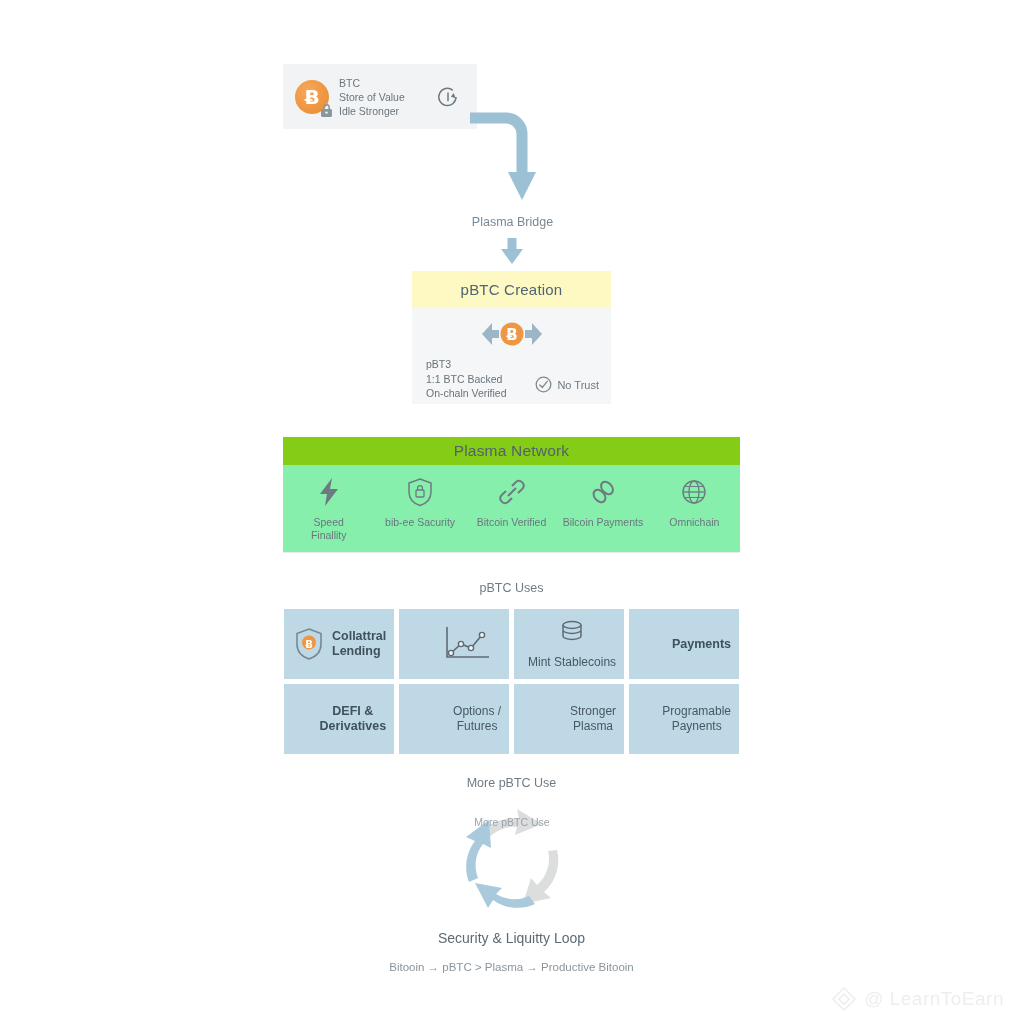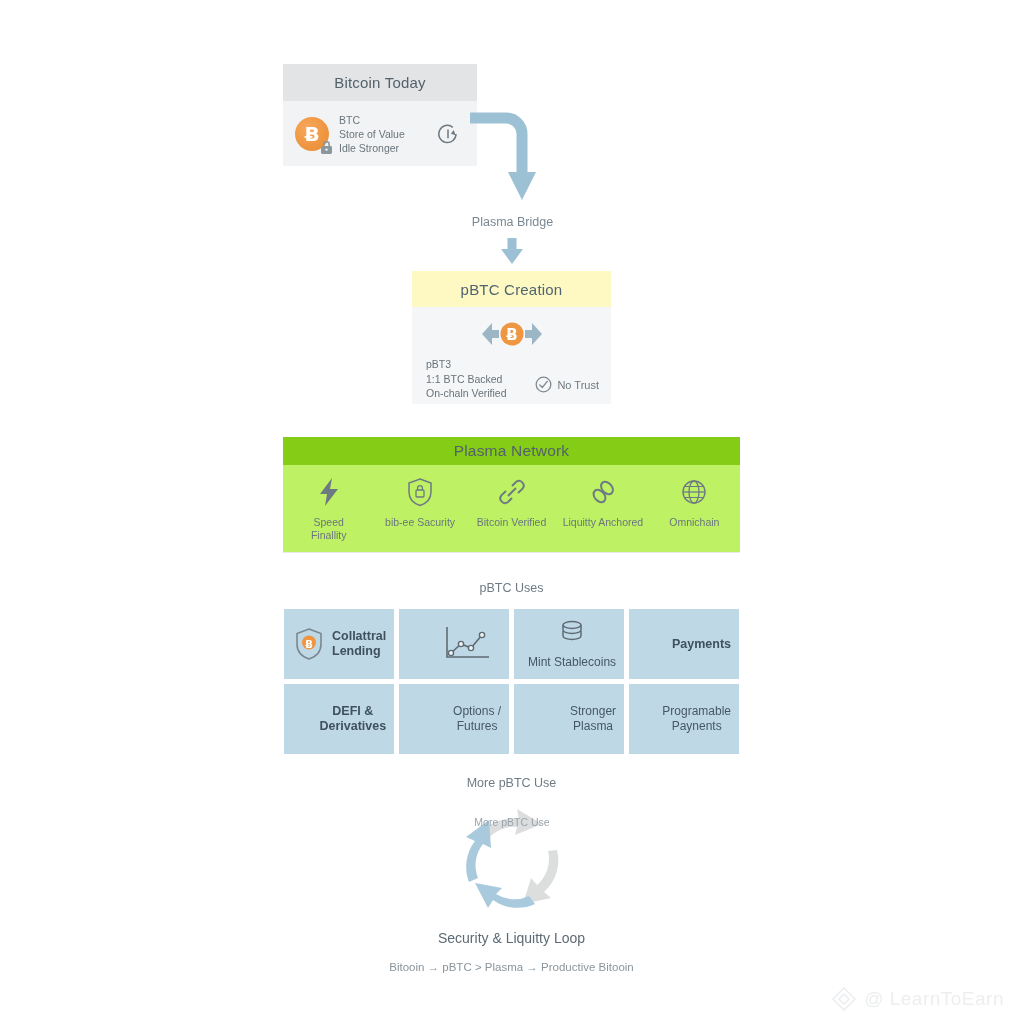--- a/index.html
+++ b/index.html
@@ -58,21 +58,21 @@
   }
   .no-trust{
     position:absolute;right:12px;bottom:11px;display:flex;align-items:center;gap:5px;
     font-size:11px;color:#6e7a82;
   }
 
   
   #plasma-network{left:283px;top:437px;width:457px;}
   #plasma-network .card-head{height:28px;background:#84cc16;font-size:15.5px;}
   #plasma-network .card-body{
-    height:87px;background:#bef264;display:flex;align-items:flex-start;
+    height:87px;background:#86efac;display:flex;align-items:flex-start;
     border-bottom:1px solid #e9eaeb;
   }
   .feat{
     flex:1 1 0;display:flex;flex-direction:column;align-items:center;
     padding-top:12px;gap:9px;
   }
   .feat-label{
     font-size:10.5px;line-height:13px;text-align:center;color:#6b767e;white-space:pre-line;
   }
 
@@ -120,21 +120,20 @@
     position:absolute;right:20px;bottom:12px;display:flex;align-items:center;gap:7px;
     color:#eceef0;font-size:19px;letter-spacing:.5px;
   }
 </style>
 </head>
 <body>
 
 <div class="canvas">
 
   <div class="card" id="bitcoin-today">
-    <div class="card-head">Bitcoin Today</div>
     <div class="card-body">
 
       <div class="btc-coin">
         <span>Ƀ</span>
         <svg class="lockbadge" viewBox="0 0 15 13">
           <rect x="2" y="5" width="11" height="8" rx="1.4" fill="#8b979f"></rect>
           <path d="M4.8 5V3.4a2.7 2.7 0 0 1 5.4 0V5" fill="none" stroke="#8b979f" stroke-width="1.6"></path>
           <circle cx="7.5" cy="8.6" r="1.2" fill="#f2f3f4"></circle>
         </svg>
       </div>
@@ -222,21 +221,21 @@
           <path d="M11 19 L19 11" fill="none" stroke="#6e7a82" stroke-width="2"></path>
         </svg>
         <div class="feat-label">Bitcoin Verified</div>
       </div>
 
       <div class="feat">
         <svg width="30" height="30" viewBox="0 0 30 30">
           <ellipse cx="11.5" cy="19" rx="5" ry="7" fill="none" stroke="#6e7a82" stroke-width="2" transform="rotate(-40 11.5 19)"></ellipse>
           <ellipse cx="19" cy="11" rx="5" ry="7" fill="none" stroke="#6e7a82" stroke-width="2" transform="rotate(-40 19 11)"></ellipse>
         </svg>
-        <div class="feat-label">Liquitty Anchored</div>
+        <div class="feat-label">Bilcoin Payments</div>
       </div>
 
       <div class="feat">
         <svg width="30" height="30" viewBox="0 0 30 30">
           <circle cx="15" cy="15" r="11" fill="none" stroke="#6e7a82" stroke-width="1.4"></circle>
           <ellipse cx="15" cy="15" rx="5" ry="11" fill="none" stroke="#6e7a82" stroke-width="1.3"></ellipse>
           <line x1="4" y1="15" x2="26" y2="15" stroke="#6e7a82" stroke-width="1.3"></line>
           <path d="M5.5 9.5 H24.5 M5.5 20.5 H24.5" fill="none" stroke="#6e7a82" stroke-width="1.2"></path>
         </svg>
         <div class="feat-label">Omnichain</div>

